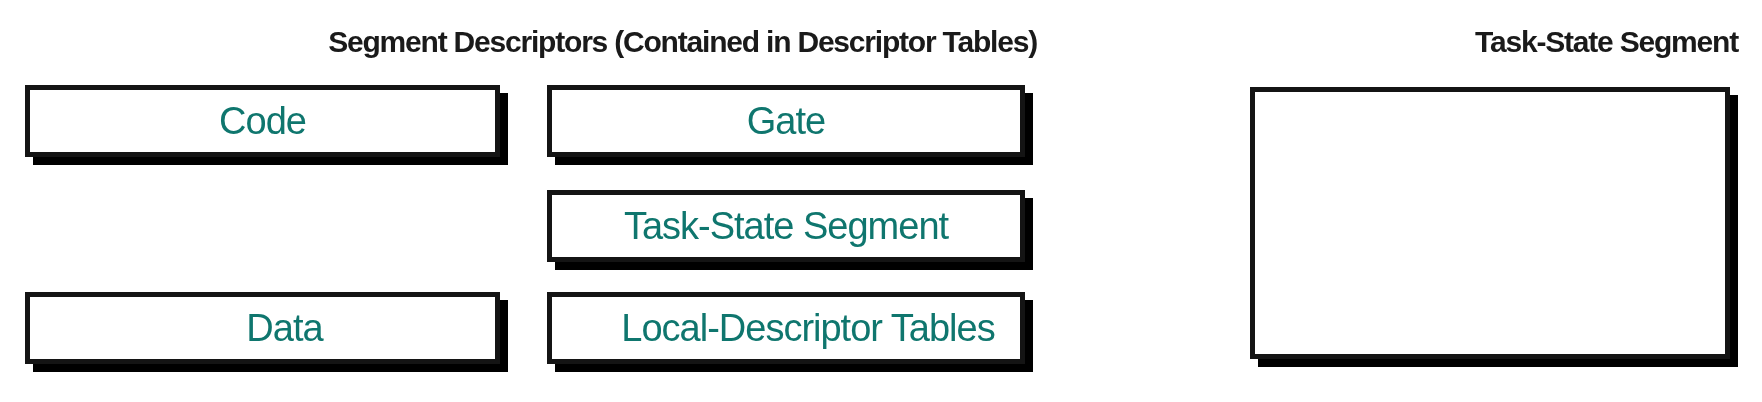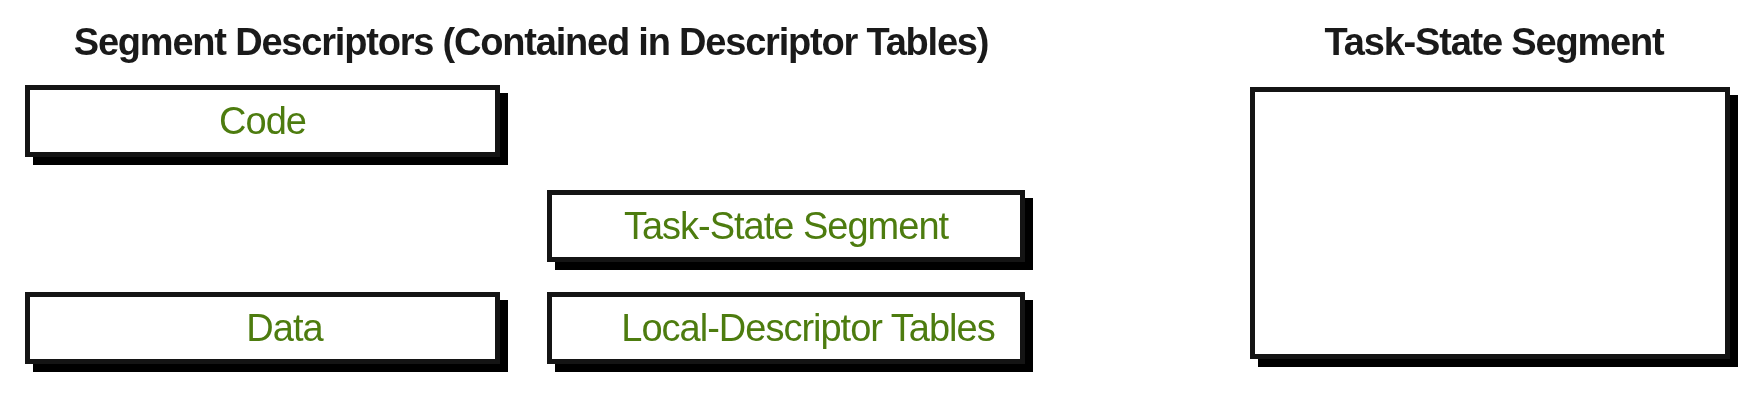--- a/index.html
+++ b/index.html
@@ -14,22 +14,22 @@
     background: #ffffff;
     overflow: hidden;
     font-family: "Liberation Sans", "DejaVu Sans", sans-serif;
     color: #1a1a1a;
   }
   .group-title {
     position: absolute;
     top: 18px;
     height: 48px;
     line-height: 48px;
-    text-align: center;
-    font-size: 38px;
+    text-align: right;
+    font-size: 30px;
     font-weight: 700;
     letter-spacing: -1.2px;
     color: #1a1a1a;
     white-space: nowrap;
   }
   .title-left {
     left: 25px;
     width: 1012px;
   }
   .title-right {
@@ -49,21 +49,21 @@
   }
   .col1 { left: 25px;  width: 475px; }
   .col2 { left: 547px; width: 478px; }
   .row1 { top: 85px; }
   .row2 { top: 190px; }
   .row3 { top: 292px; padding-left: 44px; }
   .dbox-label {
     font-size: 38px;
     font-weight: 500;
     letter-spacing: -1px;
-    color: #4d7c0f;
+    color: #0f766e;
     white-space: nowrap;
   }
   .tss-box {
     position: absolute;
     left: 1250px;
     top: 87px;
     width: 480px;
     height: 272px;
     box-sizing: border-box;
     border: 5px solid #141414;
@@ -75,20 +75,23 @@
 <body>
 
 <div class="canvas">
 
   <div class="group-title title-left">Segment Descriptors (Contained in Descriptor Tables)</div>
 
   <div class="dbox col1 row1">
     <span class="dbox-label">Code</span>
   </div>
 
+  <div class="dbox col2 row1">
+    <span class="dbox-label">Gate</span>
+  </div>
 
 
   <div class="dbox col2 row2">
     <span class="dbox-label">Task-State Segment</span>
   </div>
 
   <div class="dbox col1 row3">
     <span class="dbox-label">Data</span>
   </div>
 

